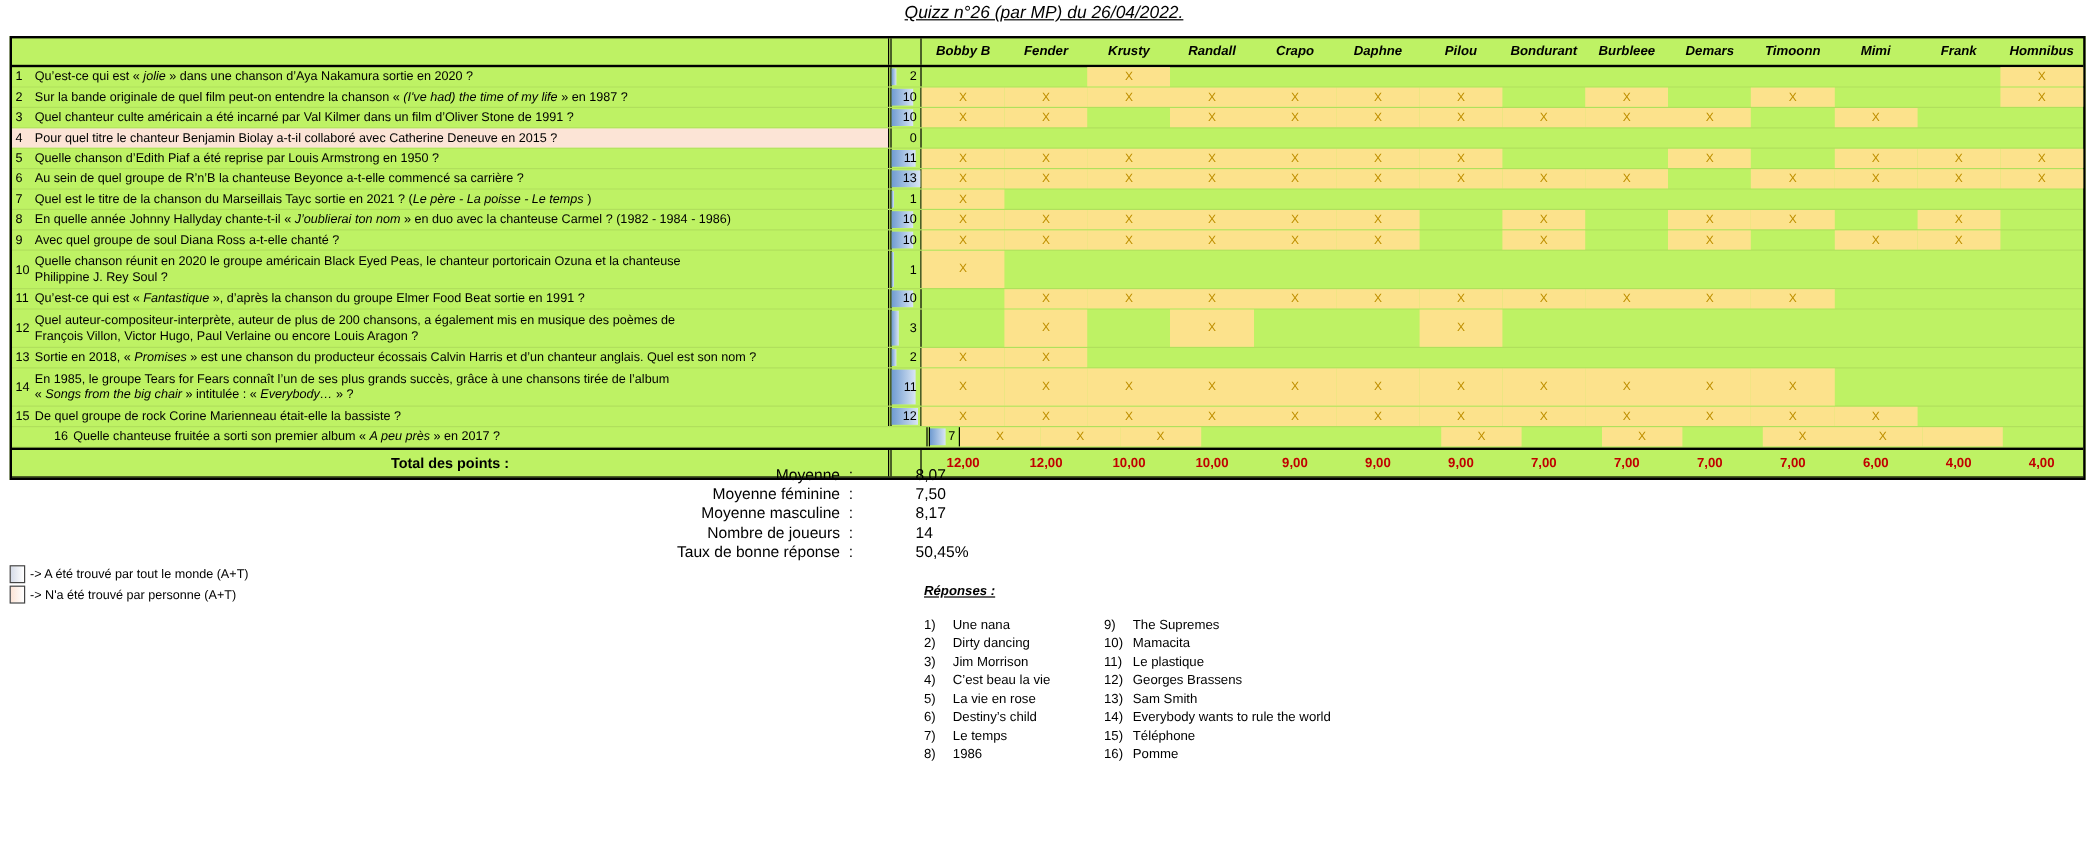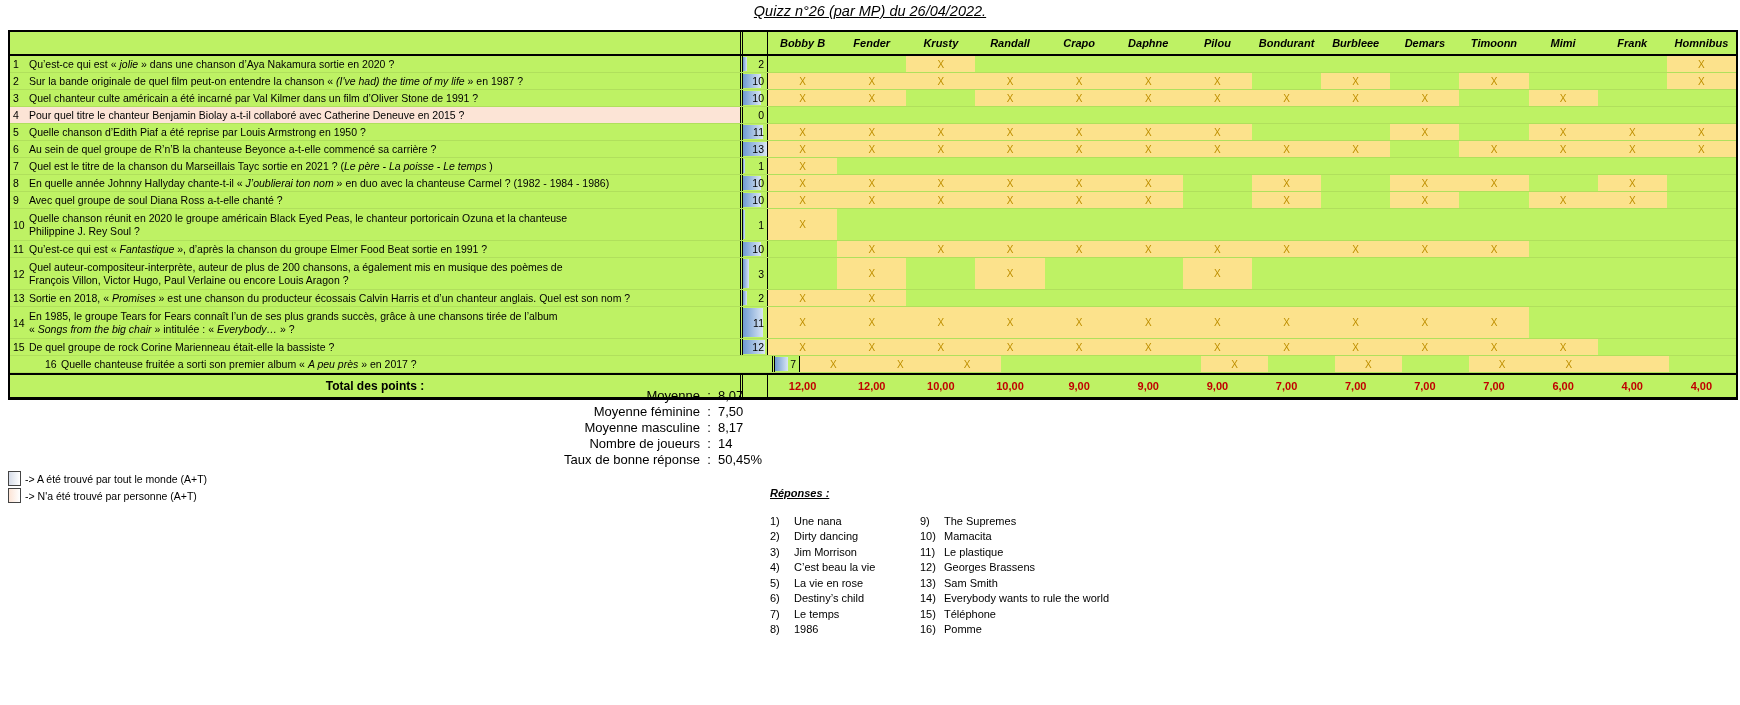--- a/index.html
+++ b/index.html
@@ -22,21 +22,21 @@
   .num{position:absolute;right:3px;top:50%;transform:translateY(-50%);font-size:10.5px;}
   .mark{font-size:10px;color:var(--mark);}
   .hit{background:var(--yellow);}
   .total-row{height:22px;border-top:2px solid #000;border-bottom:1px solid #000;}
   .total-label{justify-content:center;font-weight:bold;font-size:12px;}
   .total-val{color:var(--red);font-weight:bold;font-size:11px;}
   #stats{position:absolute;left:0;top:388px;width:820px;}
   .stat-row{display:flex;height:16px;align-items:flex-start;font-size:13px;}
   .stat-label{width:700px;text-align:right;}
   .stat-colon{width:18px;text-align:center;}
-  .stat-value{text-align:left;}
+  .stat-value{text-align:left;margin-left:45px;}
   #legend{position:absolute;left:8px;top:470px;}
   .legend-row{display:flex;align-items:center;height:17px;}
   .swatch{width:13px;height:15px;border:1px solid #444;box-sizing:border-box;margin-right:4px;flex:none;}
   .legend-text{font-size:10.5px;}
   #answers{position:absolute;left:770px;top:487px;}
   #answers-title{font-size:11px;font-weight:bold;font-style:italic;text-decoration:underline;margin-bottom:14px;}
   #answers-cols{display:flex;}
   .ans-col{display:flex;flex-direction:column;}
   .ans-col1{width:150px;}
   .ans-item{display:flex;height:15.5px;font-size:11px;align-items:center;}

